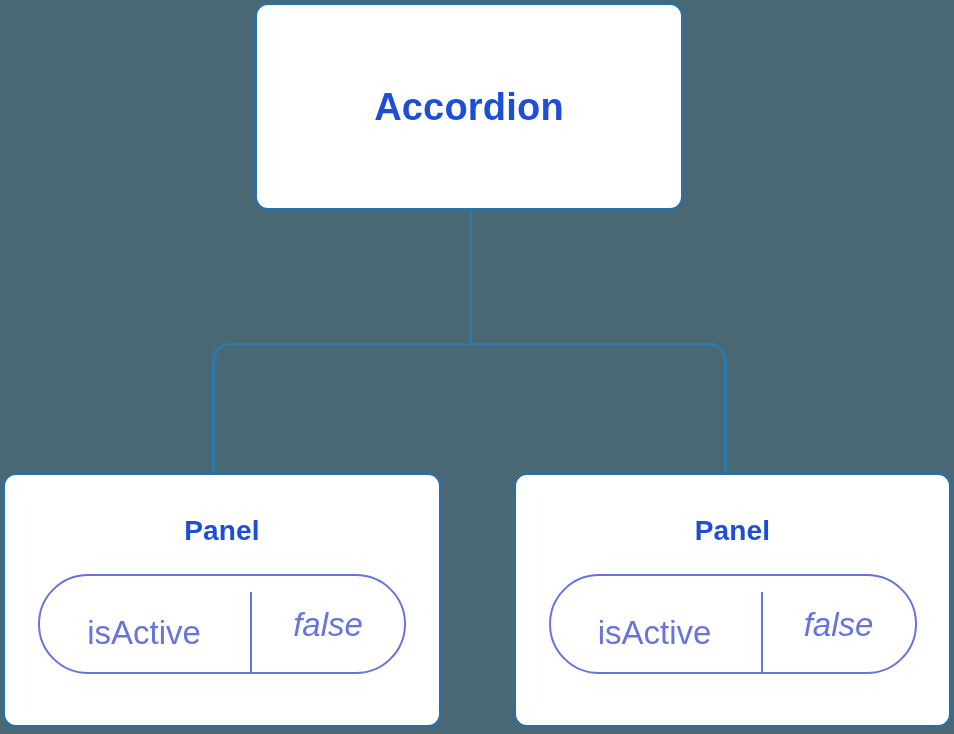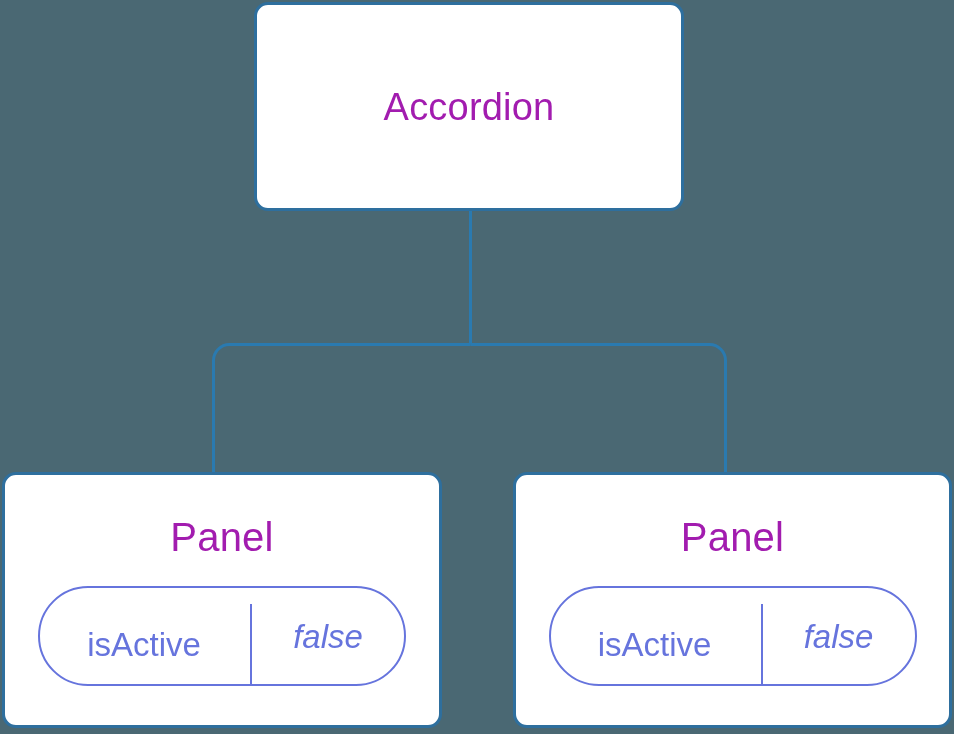--- a/index.html
+++ b/index.html
@@ -62,30 +62,30 @@
 
   #node-panel-right {
     left: 513px;
     top: 472px;
     width: 439px;
     height: 256px;
     padding-top: 42px;
   }
 
   .node-title {
-    color: #a21caf;
+    color: #1d4ed8;
     font-size: 38px;
-    font-weight: 400;
+    font-weight: 700;
     line-height: 1;
     letter-spacing: 0.2px;
     white-space: nowrap;
   }
 
   .node-card.panel .node-title {
-    font-size: 40px;
+    font-size: 28px;
   }
 
   
   .prop-pill {
     margin-top: 29px;
     box-sizing: border-box;
     height: 100px;
     border: 2.5px solid #6674dd;
     border-radius: 50px;
     display: flex;

